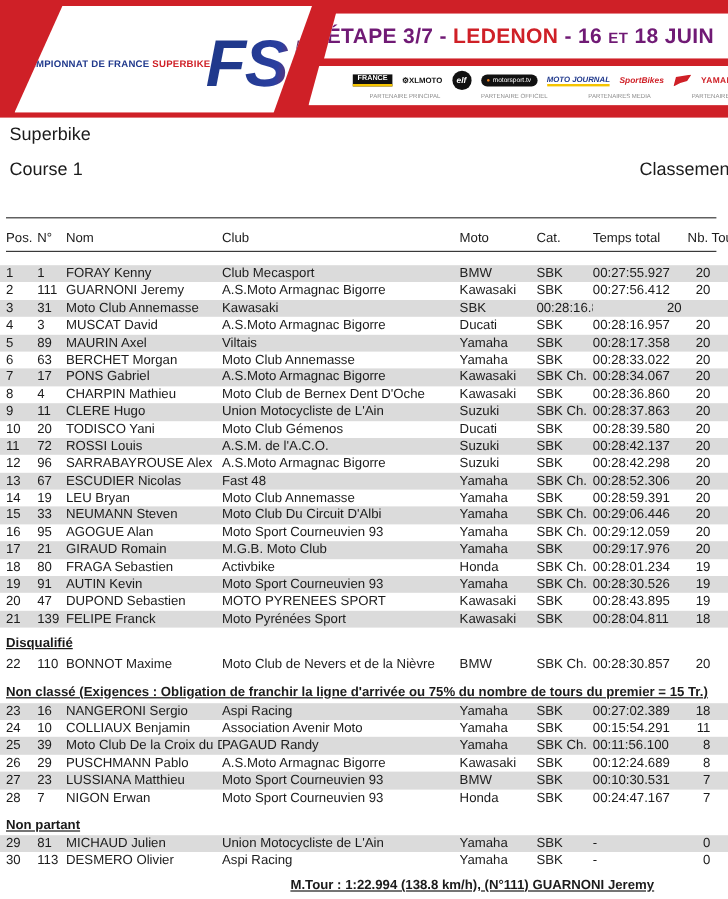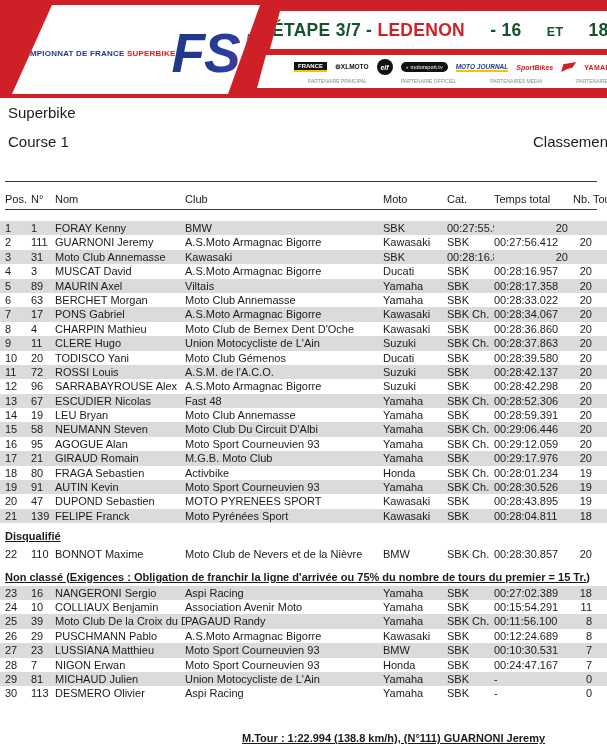--- a/index.html
+++ b/index.html
@@ -23,21 +23,21 @@
     -webkit-background-clip:text;background-clip:text;color:transparent;
     transform:translateX(-4px);
   }
   .band{position:absolute;background:#fff;}
   .band1{
     left:252px;top:11px;width:355px;height:38px;
     clip-path:polygon(28px 0,100% 0,100% 100%,18px 100%);
     line-height:38px;text-align:right;padding-right:12px;box-sizing:border-box;
     font-weight:bold;font-size:17.5px;letter-spacing:.3px;white-space:nowrap;
   }
-  .band1 .blue{color:#14532d;margin-left:20px;} .band1 .red{color:#CF2027;margin-top:48px;}
+  .band1 .blue{color:#701a75;} .band1 .red{color:#CF2027;margin-top:48px;}
   .band1 .small-et{font-size:12.5px;}
   .band2{
     left:242px;top:55px;width:365px;height:33px;
     clip-path:polygon(24px 0,100% 0,100% 100%,15px 100%);
     box-sizing:border-box;padding:3px 0 0 52px;
   }
   .chips{display:flex;align-items:center;gap:8px;height:18px;white-space:nowrap;}
   .chip{display:inline-flex;align-items:center;justify-content:center;flex:none;}
   .c-france{background:#111;color:#fff;border-bottom:2px solid #f5c400;font-weight:bold;font-size:6px;padding:1px 4px;}
   .c-xlmoto{color:#111;font-weight:bold;font-size:6.5px;}
@@ -132,20 +132,21 @@
 </div>
 
 <div class="rule rule2"></div>
 
 <div class="rows-area">
   <div id="main-rows">
       <div class="trow shade">
     <div class="cell">1</div>
     <div class="cell">1</div>
     <div class="cell">FORAY Kenny</div>
+    <div class="cell">Club Mecasport</div>
     <div class="cell">BMW</div>
     <div class="cell">SBK</div>
     <div class="cell">00:27:55.927</div>
     <div class="laps">20</div>
   </div>
       <div class="trow">
     <div class="cell">2</div>
     <div class="cell">111</div>
     <div class="cell">GUARNONI Jeremy</div>
     <div class="cell">A.S.Moto Armagnac Bigorre</div>
@@ -268,21 +269,21 @@
     <div class="cell">19</div>
     <div class="cell">LEU Bryan</div>
     <div class="cell">Moto Club Annemasse</div>
     <div class="cell">Yamaha</div>
     <div class="cell">SBK</div>
     <div class="cell">00:28:59.391</div>
     <div class="laps">20</div>
   </div>
       <div class="trow shade">
     <div class="cell">15</div>
-    <div class="cell">58</div>
+    <div class="cell">33</div>
     <div class="cell">NEUMANN Steven</div>
     <div class="cell">Moto Club Du Circuit D'Albi</div>
     <div class="cell">Yamaha</div>
     <div class="cell">SBK Ch.</div>
     <div class="cell">00:29:06.446</div>
     <div class="laps">20</div>
   </div>
       <div class="trow">
     <div class="cell">16</div>
     <div class="cell">95</div>
@@ -416,20 +417,21 @@
     <div class="cell">7</div>
     <div class="cell">NIGON Erwan</div>
     <div class="cell">Moto Sport Courneuvien 93</div>
     <div class="cell">Honda</div>
     <div class="cell">SBK</div>
     <div class="cell">00:24:47.167</div>
     <div class="laps">7</div>
   </div>
     </div>
 
+  <div class="sec-title gap3">Non partant</div>
   <div>
       <div class="trow shade">
     <div class="cell">29</div>
     <div class="cell">81</div>
     <div class="cell">MICHAUD Julien</div>
     <div class="cell">Union Motocycliste de L'Ain</div>
     <div class="cell">Yamaha</div>
     <div class="cell">SBK</div>
     <div class="cell">-</div>
     <div class="laps">0</div>

